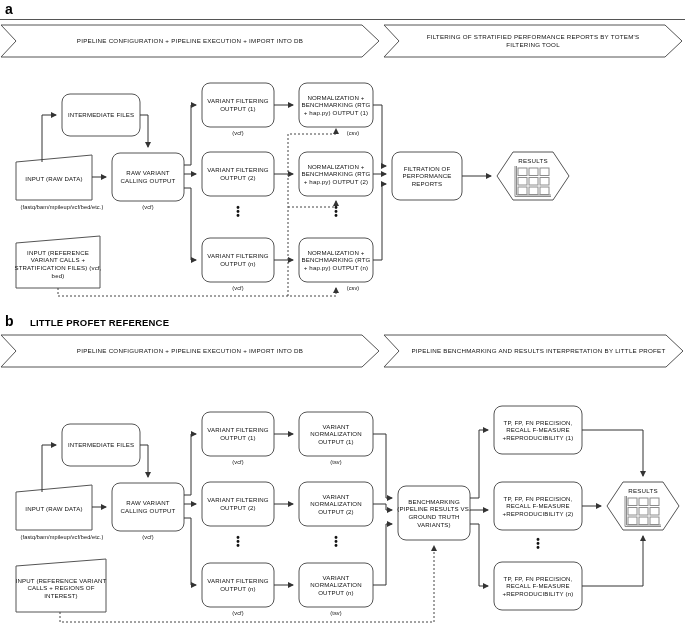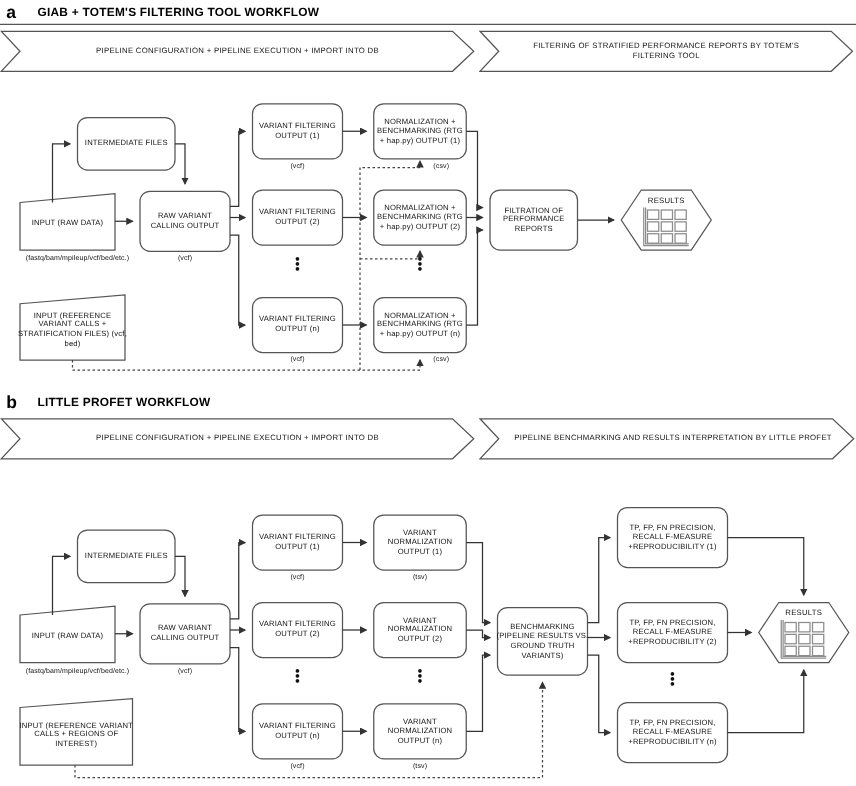--- a/index.html
+++ b/index.html
@@ -64,21 +64,20 @@
     position:absolute;text-align:center;font-size:6.2px;color:#111;
     letter-spacing:0.2px;
   }
 </style>
 </head>
 <body>
 
 <div class="panel" id="panel-a">
 
   <div class="panel-letter">a</div>
-  <div class="panel-title">GIAB + TOTEM'S FILTERING TOOL WORKFLOW</div>
   <div class="title-rule"></div>
 
   <div class="banner" style="left:0px;top:24px;width:380px;">
     <svg width="380" height="34" viewBox="0 0 380 34">
       <path d="M1 1 L362 1 L379 17 L362 33 L1 33 L16 17 Z" fill="#ffffff" stroke="#555" stroke-width="1"></path>
     </svg>
     <div class="btxt">PIPELINE CONFIGURATION + PIPELINE EXECUTION + IMPORT INTO DB</div>
   </div>
 
   <div class="banner" style="left:383px;top:24px;width:300px;">
@@ -209,21 +208,21 @@
 
   <div class="node" style="left:392px;top:152px;width:70px;height:48px;">
     <span>FILTRATION OF PERFORMANCE REPORTS</span>
   </div>
   <div class="results-label" style="left:505px;top:157px;width:56px;">RESULTS</div>
 </div>
 
 <div class="panel" id="panel-b">
 
   <div class="panel-letter">b</div>
-  <div class="panel-title">LITTLE PROFET WORKFLOW</div>
+  <div class="panel-title">LITTLE PROFET REFERENCE</div>
 
   <div class="banner" style="left:0px;top:22px;width:380px;">
     <svg width="380" height="34" viewBox="0 0 380 34">
       <path d="M1 1 L362 1 L379 17 L362 33 L1 33 L16 17 Z" fill="#ffffff" stroke="#555" stroke-width="1"></path>
     </svg>
     <div class="btxt">PIPELINE CONFIGURATION + PIPELINE EXECUTION + IMPORT INTO DB</div>
   </div>
 
   <div class="banner" style="left:383px;top:22px;width:301px;">
     <svg width="301" height="34" viewBox="0 0 301 34">

